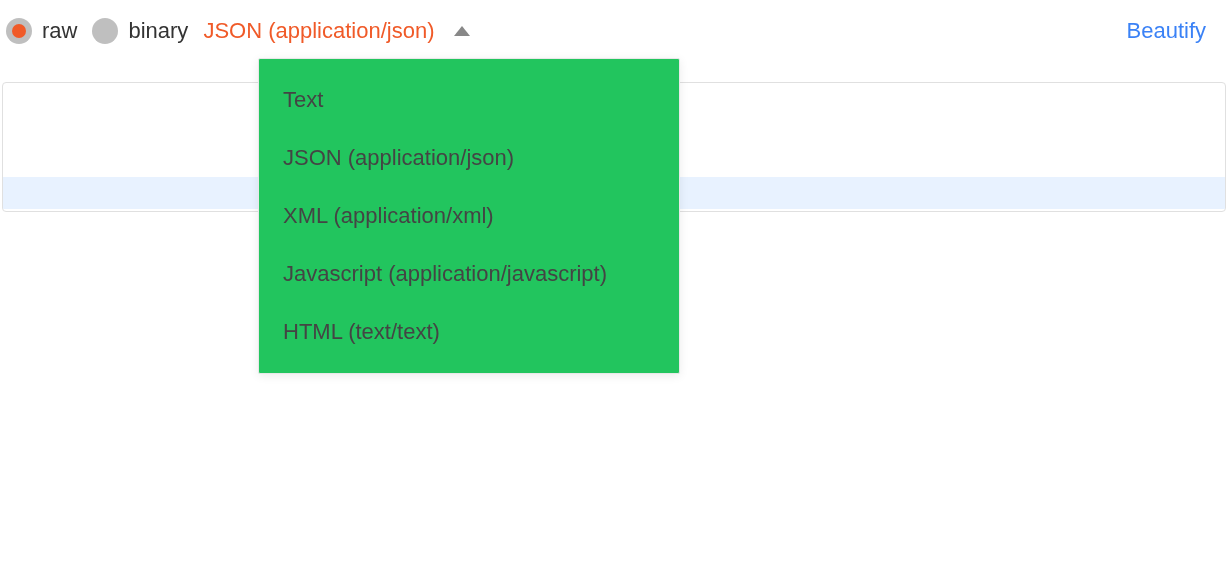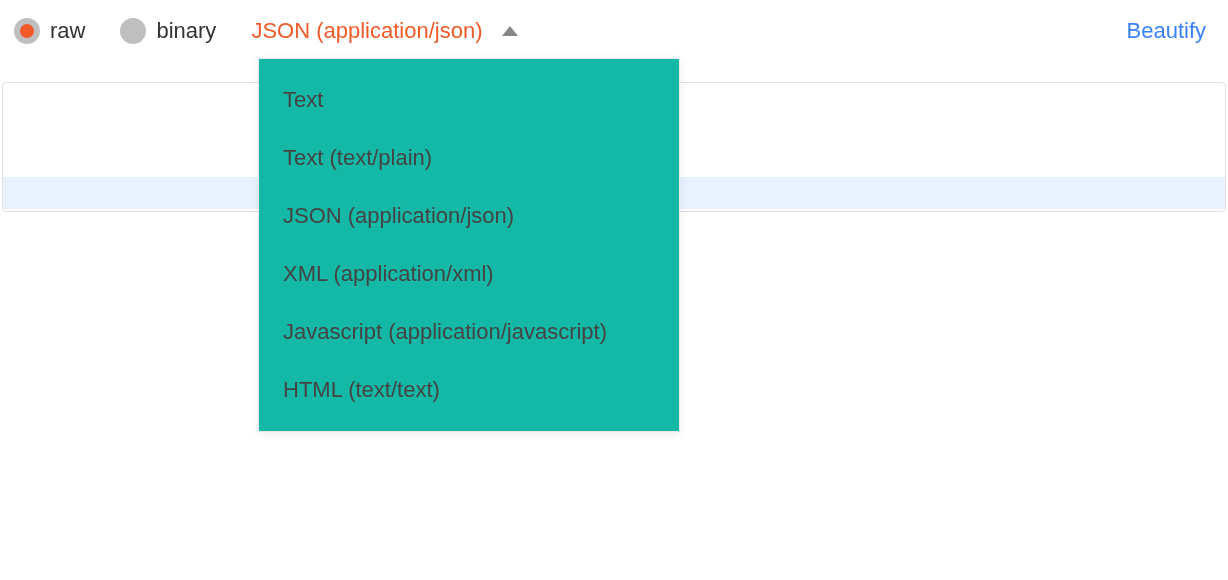--- a/index.html
+++ b/index.html
@@ -10,22 +10,22 @@
   body {
     font-family: -apple-system, BlinkMacSystemFont, "Segoe UI", Helvetica, Arial, sans-serif;
     background: #ffffff;
     width: 1228px;
     height: 580px;
     position: relative;
   }
   .toolbar {
     display: flex;
     align-items: center;
-    padding: 18px 14px 18px 14px;
-    gap: 35px;
+    padding: 18px 14px 18px 6px;
+    gap: 15px;
     position: relative;
   }
   .radio-group {
     display: flex;
     align-items: center;
     gap: 10px;
     cursor: pointer;
   }
   .radio-circle {
     width: 26px;
@@ -72,21 +72,21 @@
     top: 18px;
     font-size: 22px;
     color: #3b82f6;
     cursor: pointer;
   }
   .dropdown-menu {
     position: absolute;
     top: 58px;
     left: 258px;
     width: 422px;
-    background: #14b8a6;
+    background: #22c55e;
     border: 1px solid #e8e8e8;
     border-radius: 2px;
     box-shadow: 0 2px 10px rgba(0,0,0,0.08);
     padding: 12px 0;
     z-index: 10;
   }
   .dropdown-item {
     padding: 16px 24px;
     font-size: 22px;
     color: #444444;
@@ -134,18 +134,17 @@
 
   <span class="beautify">Beautify</span>
 </div>
 
 <div class="content-area">
   <div class="content-highlight"></div>
 </div>
 
 <div class="dropdown-menu">
   <div class="dropdown-item">Text</div>
-  <div class="dropdown-item">Text (text/plain)</div>
   <div class="dropdown-item">JSON (application/json)</div>
   <div class="dropdown-item">XML (application/xml)</div>
   <div class="dropdown-item">Javascript (application/javascript)</div>
   <div class="dropdown-item">HTML (text/text)</div>
 </div>
 
 </body></html>

